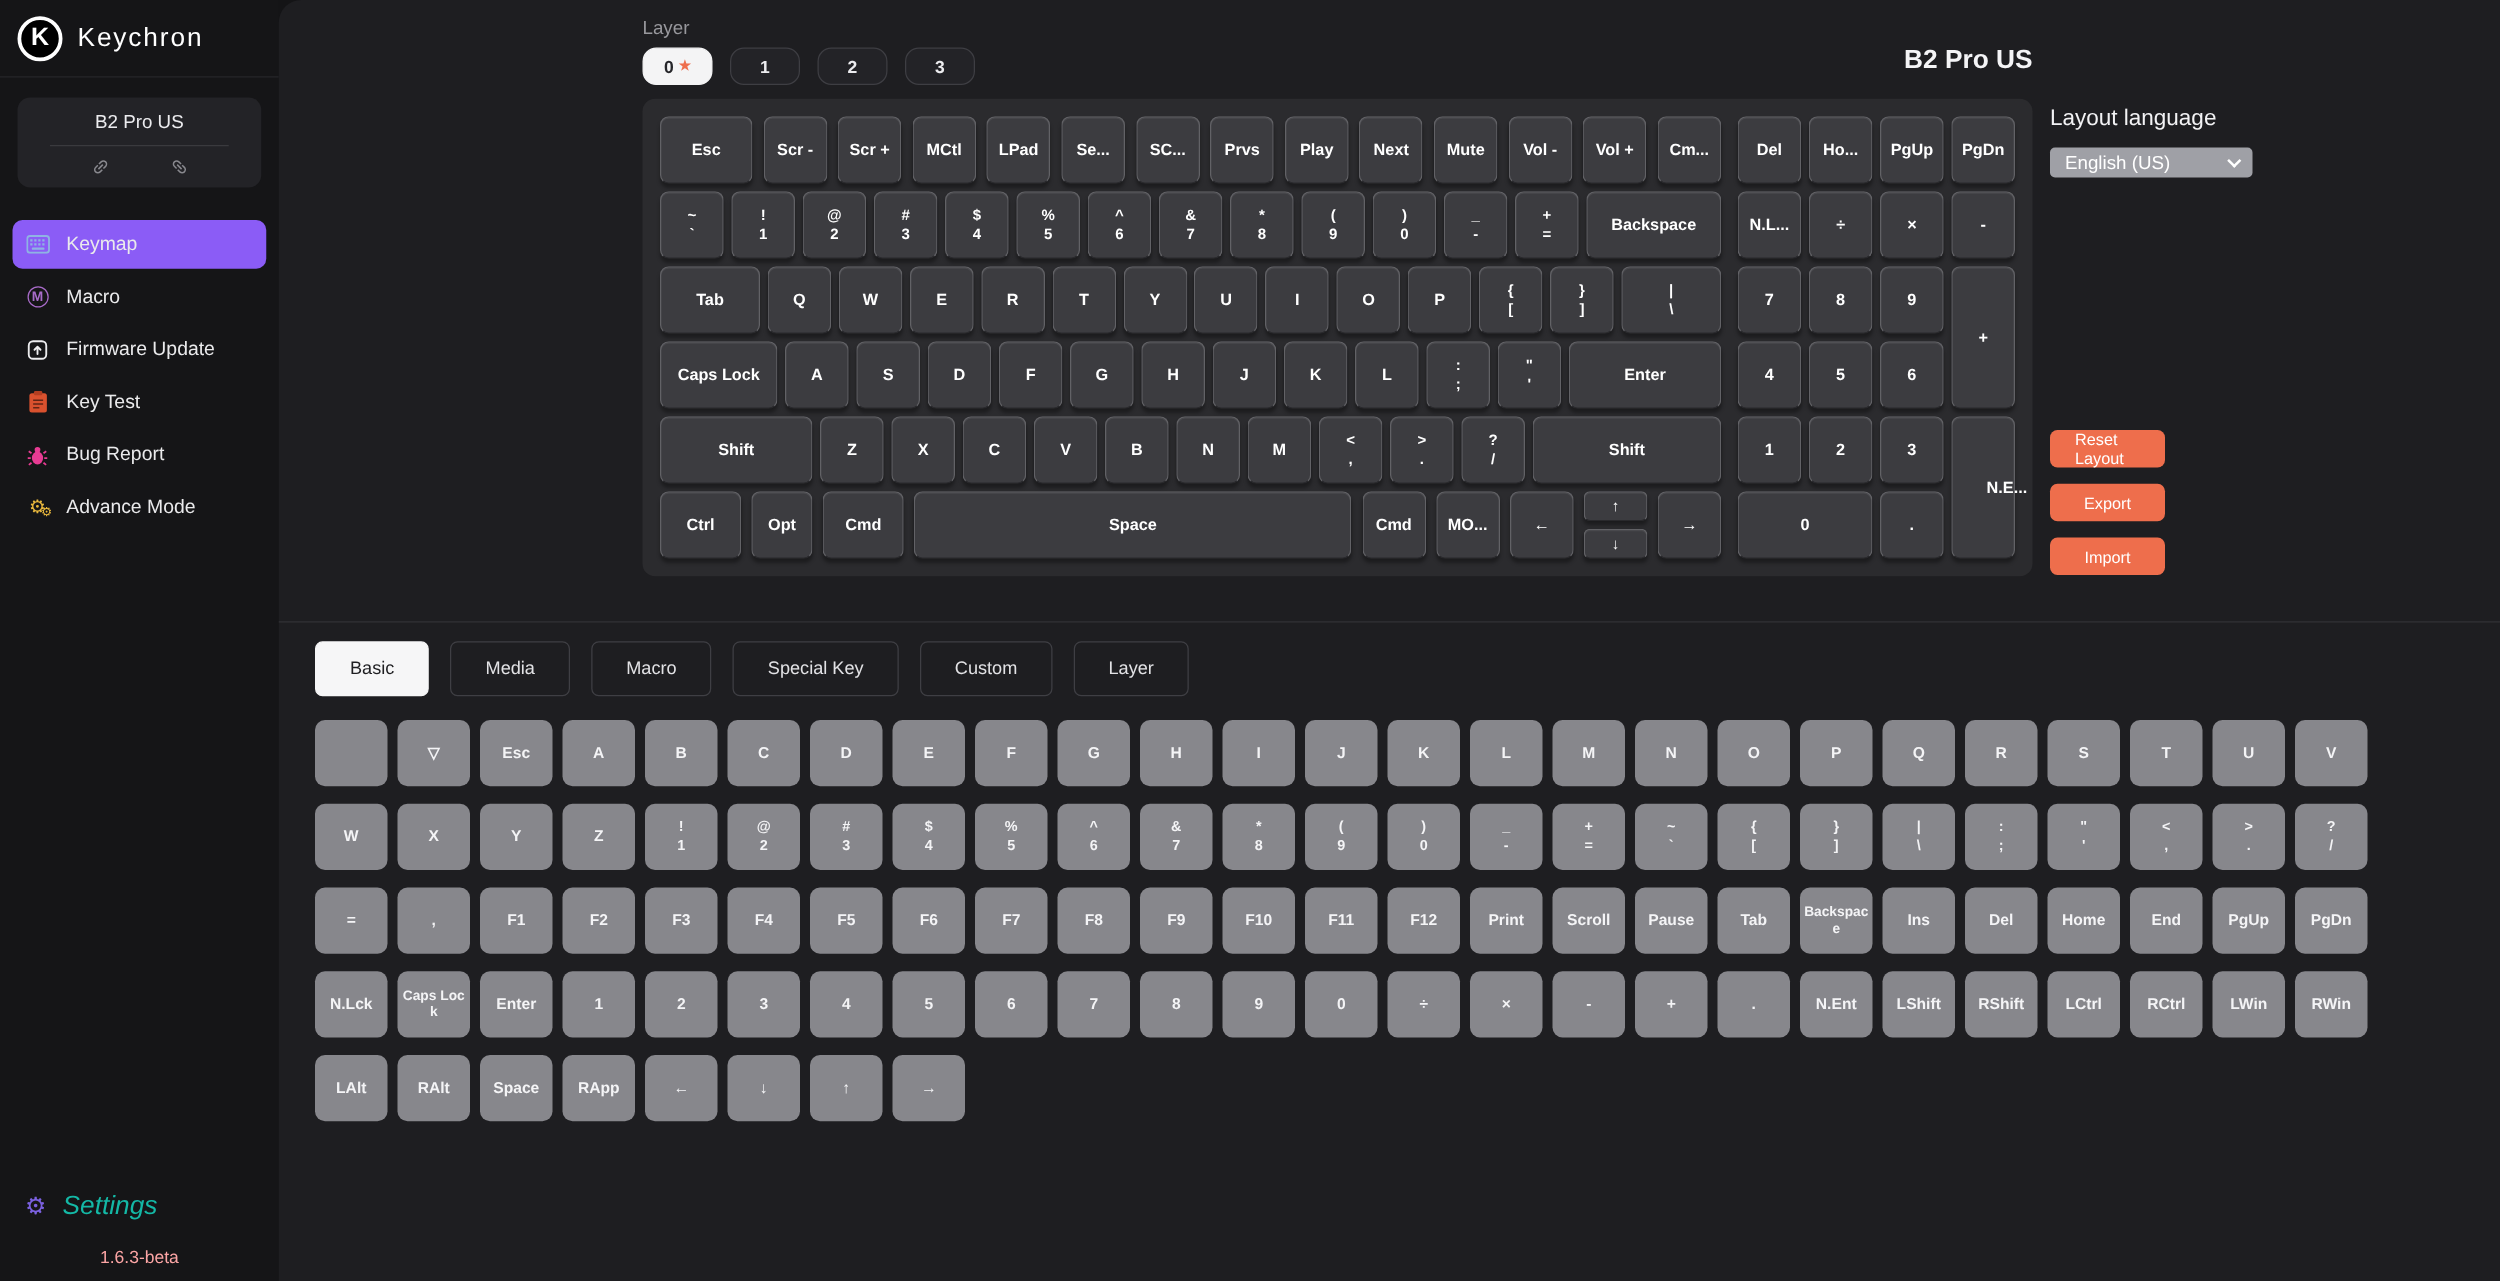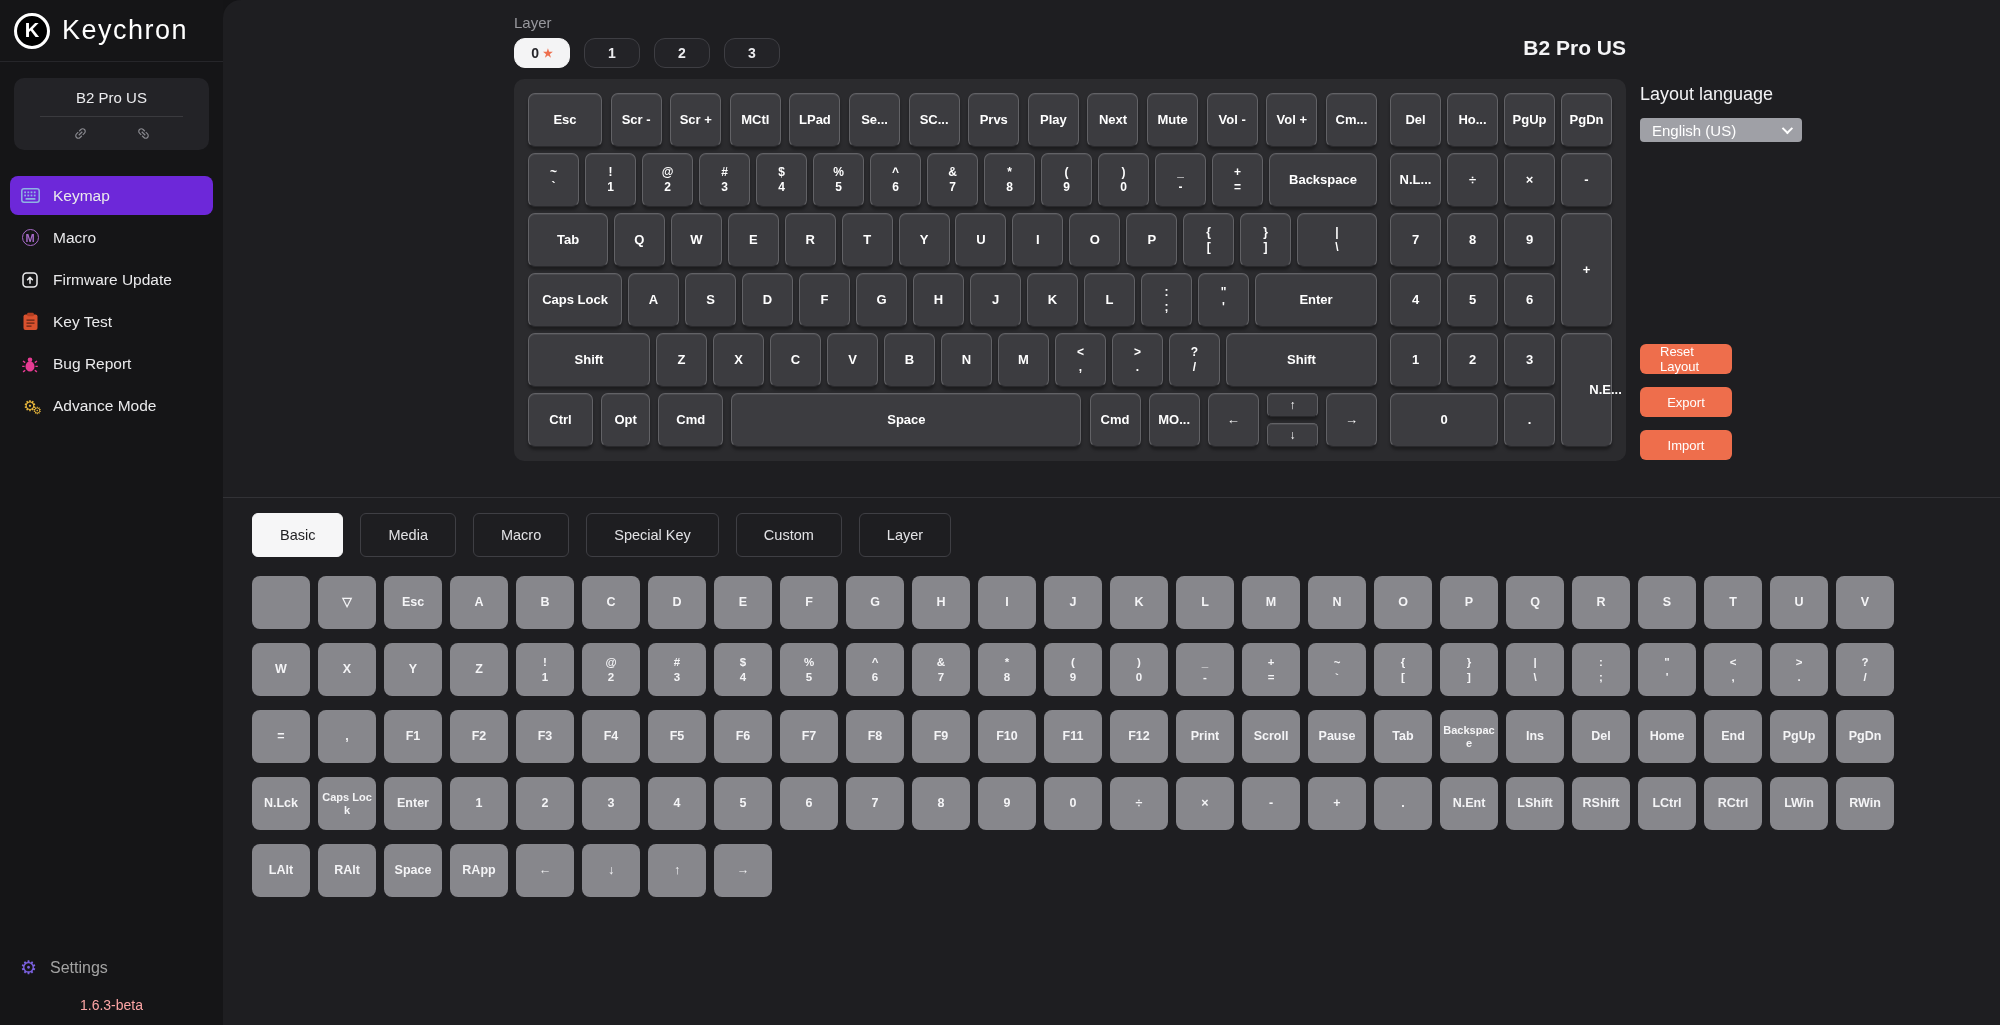--- a/index.html
+++ b/index.html
@@ -3,38 +3,38 @@
 <meta charset="utf-8">
 <style>
   * { margin:0; padding:0; box-sizing:border-box; }
   html,body { width:2000px; height:1025px; overflow:hidden; }
   body { background:#141416; font-family:"Liberation Sans",sans-serif; position:relative; color:#ececee; }
 
   
   .sidebar { position:absolute; left:0; top:0; width:223px; height:1025px; background:#151517; }
   .logo-row { height:62px; display:flex; align-items:center; gap:12px; padding-left:14px; border-bottom:1px solid #26262a; }
   .logo-circle { width:36px; height:36px; border:3px solid #fff; border-radius:50%; display:flex; align-items:center; justify-content:center; font-weight:800; font-size:20px; color:#fff; background:#000; }
-  .brand { font-size:27px; font-weight:500; color:#fff; letter-spacing:1.5px; }
+  .brand { font-size:21px; font-weight:500; color:#fff; letter-spacing:1.5px; }
   .device-card { margin:16px 14px 0 14px; background:#232327; border-radius:10px; padding:11px 0 9px; text-align:center; }
   .device-name { font-size:15px; color:#ececef; }
   .device-divider { height:1px; background:#3a3a3e; margin:10px 26px 9px; }
   .device-links { display:flex; justify-content:center; gap:48px; }
   .link-ic { display:inline-flex; transform:rotate(-45deg); opacity:.85; }
   .link-ic.alt { transform:rotate(45deg); }
   .menu { margin-top:26px; padding:0 10px; }
   .menu-item { height:39px; border-radius:8px; display:flex; align-items:center; gap:13px; padding-left:10px; margin-bottom:3px; cursor:pointer; }
-  .menu-item.active { background:#6d28d9; }
+  .menu-item.active { background:#8b5cf6; }
   .mi-icon { width:20px; display:flex; justify-content:center; align-items:center; }
   .mi-label { font-size:15.5px; color:#eaeaec; }
   .macro-icon { width:17px; height:17px; border:1.6px solid #A86BC9; border-radius:50%; color:#A86BC9; font-size:11px; font-weight:700; display:flex; align-items:center; justify-content:center; }
   .adv-icon { color:#E9B83D; font-size:15px; position:relative; line-height:1; }
   .adv-small { position:absolute; font-size:10px; right:-5px; bottom:-3px; }
   .settings-row { position:absolute; left:20px; bottom:48px; display:flex; align-items:center; gap:13px; cursor:pointer; }
   .settings-icon { color:#7B61E0; font-size:19px; line-height:1; }
-  .settings-label { font-size:16px; color:#a3a3a3; }
+  .settings-label { font-size:21px; color:#14b8a6;font-style:italic; }
   .version { position:absolute; bottom:12px; left:0; width:223px; text-align:center; font-size:14px; color:#fca5a5; }
 
   
   .main { position:absolute; left:223px; top:0; width:1777px; height:1025px; background:#1e1e21; border-top-left-radius:18px; }
   .layer-label { position:absolute; left:291px; top:14px; font-size:15px; color:#98989d; }
   .layer-row { position:absolute; left:291px; top:38px; display:flex; gap:14px; }
   .layer-btn { min-width:56px; height:30px; border-radius:11px; border:1px solid #3e3e43; background:#232327; color:#ececef; font-size:14px; font-weight:700; display:flex; align-items:center; justify-content:center; gap:4px; cursor:pointer; }
   .layer-btn.active { background:#f4f4f5; color:#26262a; border-color:#f4f4f5; }
   .star { color:#EE6F4E; font-size:11px; line-height:1; }
   .kb-title { position:absolute; left:291px; top:36px; width:1112px; text-align:right; font-size:21px; font-weight:800; color:#f4f4f6; }

